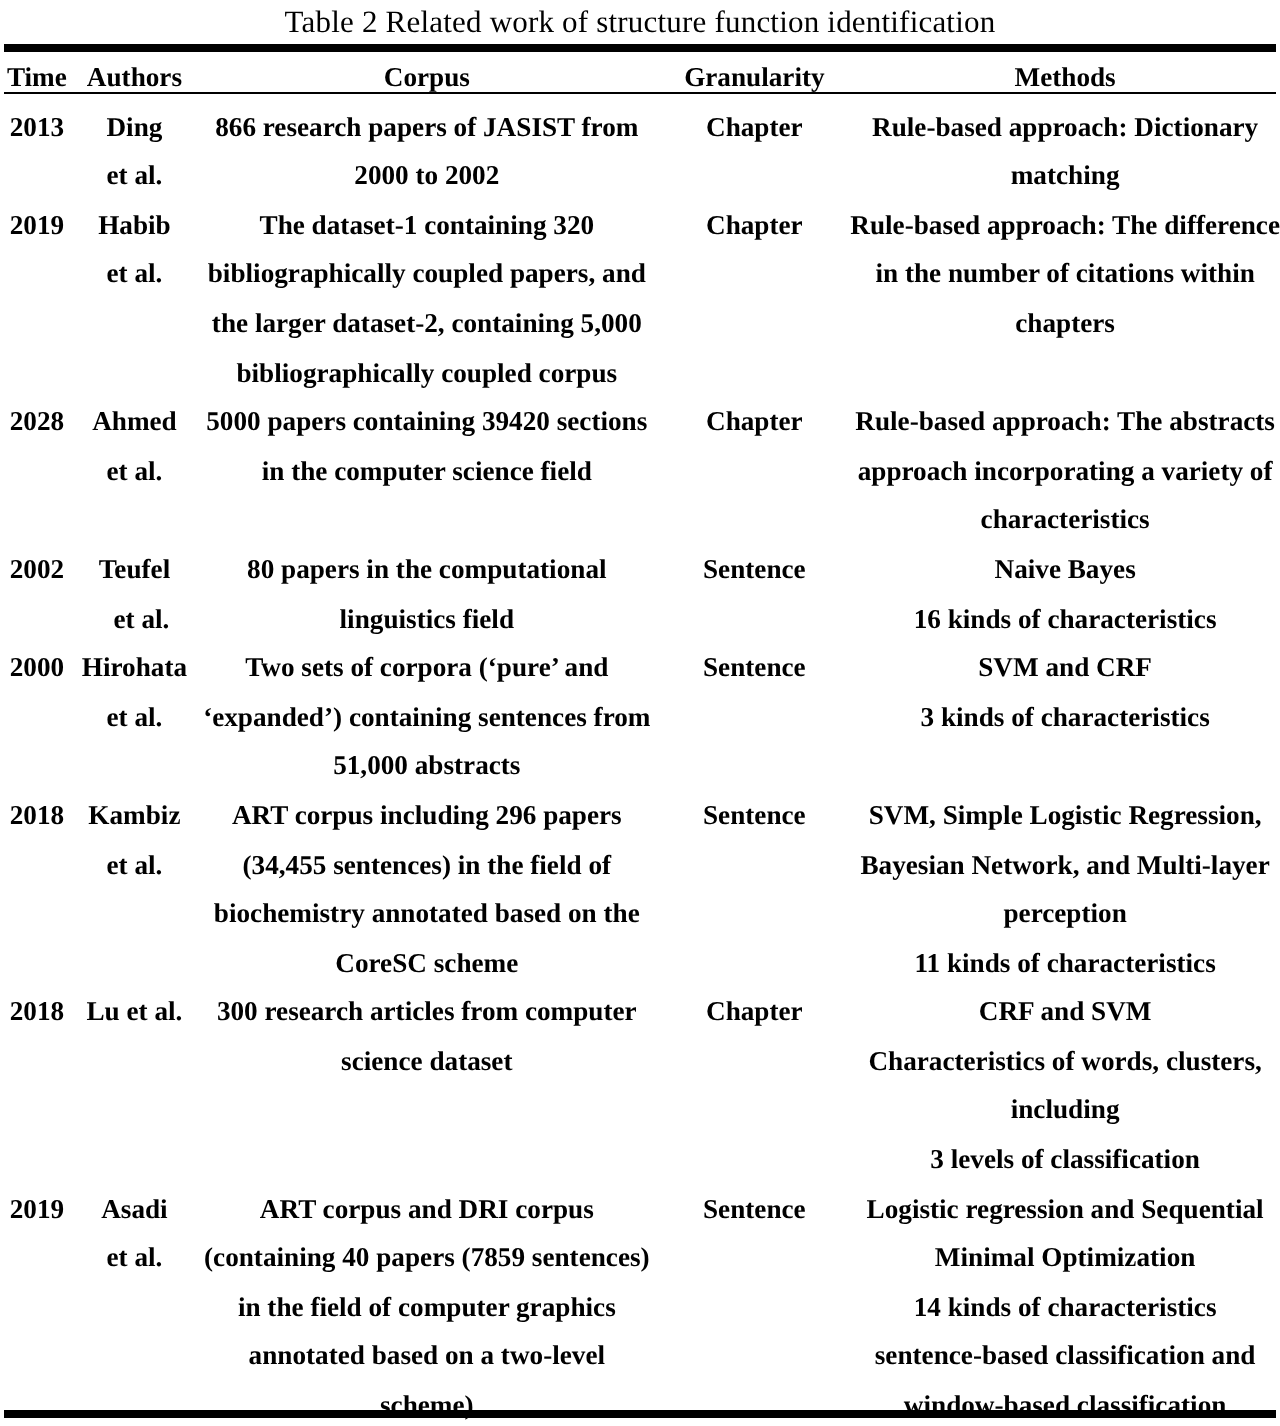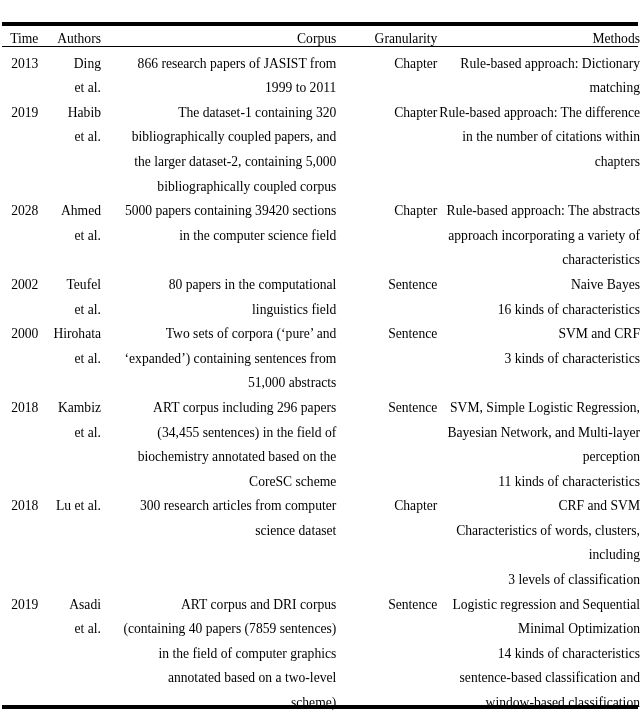--- a/index.html
+++ b/index.html
@@ -60,40 +60,41 @@
   table.tbl {
     position: absolute;
     left: 0;
     top: 27px;
     width: 640px;
     border-collapse: collapse;
     font-size: 13.6px;
   }
   table.tbl td, table.tbl th {
     vertical-align: top;
-    text-align: right;
-    font-weight: normal;
+    text-align: center;
+    font-weight: bold;
     padding: 0;
     line-height: 24.6px;
   }
   th.c-time, td.c-time { width: 38px; padding-left: 5px; }
   th.c-auth, td.c-auth { width: 62px; padding-left: 1px; }
   th.c-corp, td.c-corp { width: 233px; padding-left: 0px; }
   th.c-gran, td.c-gran { width: 100px; padding-left: 1px; }
   th.c-meth, td.c-meth { width: 200px; padding-left: 0px; }
   thead th { line-height: 19px; padding-bottom: 3px; }
   tbody tr td { padding-top: 0px; }
   .line { display: block; white-space: nowrap; }
   .line.indent { padding-left: 7px; }
 </style>
 </head>
 <body>
 
 <div id="page">
 
+  <div class="caption">Table 2 Related work of structure function identification</div>
 
   <div class="rule-top"></div>
   <div class="rule-head"></div>
   <div class="rule-bottom"></div>
 
   <table class="tbl">
     <thead>
       <tr>
         <th class="c-time">Time</th>
         <th class="c-auth">Authors</th>
@@ -106,21 +107,21 @@
         <tr>
           <td class="c-time">
             <span class="line">2013</span>
           </td>
           <td class="c-auth">
             <span class="line">Ding</span>
             <span class="line">et al.</span>
           </td>
           <td class="c-corp">
             <span class="line">866 research papers of JASIST from</span>
-            <span class="line">1999 to 2011</span>
+            <span class="line">2000 to 2002</span>
           </td>
           <td class="c-gran">
             <span class="line">Chapter</span>
           </td>
           <td class="c-meth">
             <span class="line">Rule-based approach: Dictionary</span>
             <span class="line">matching</span>
           </td>
         </tr>
         <tr>

